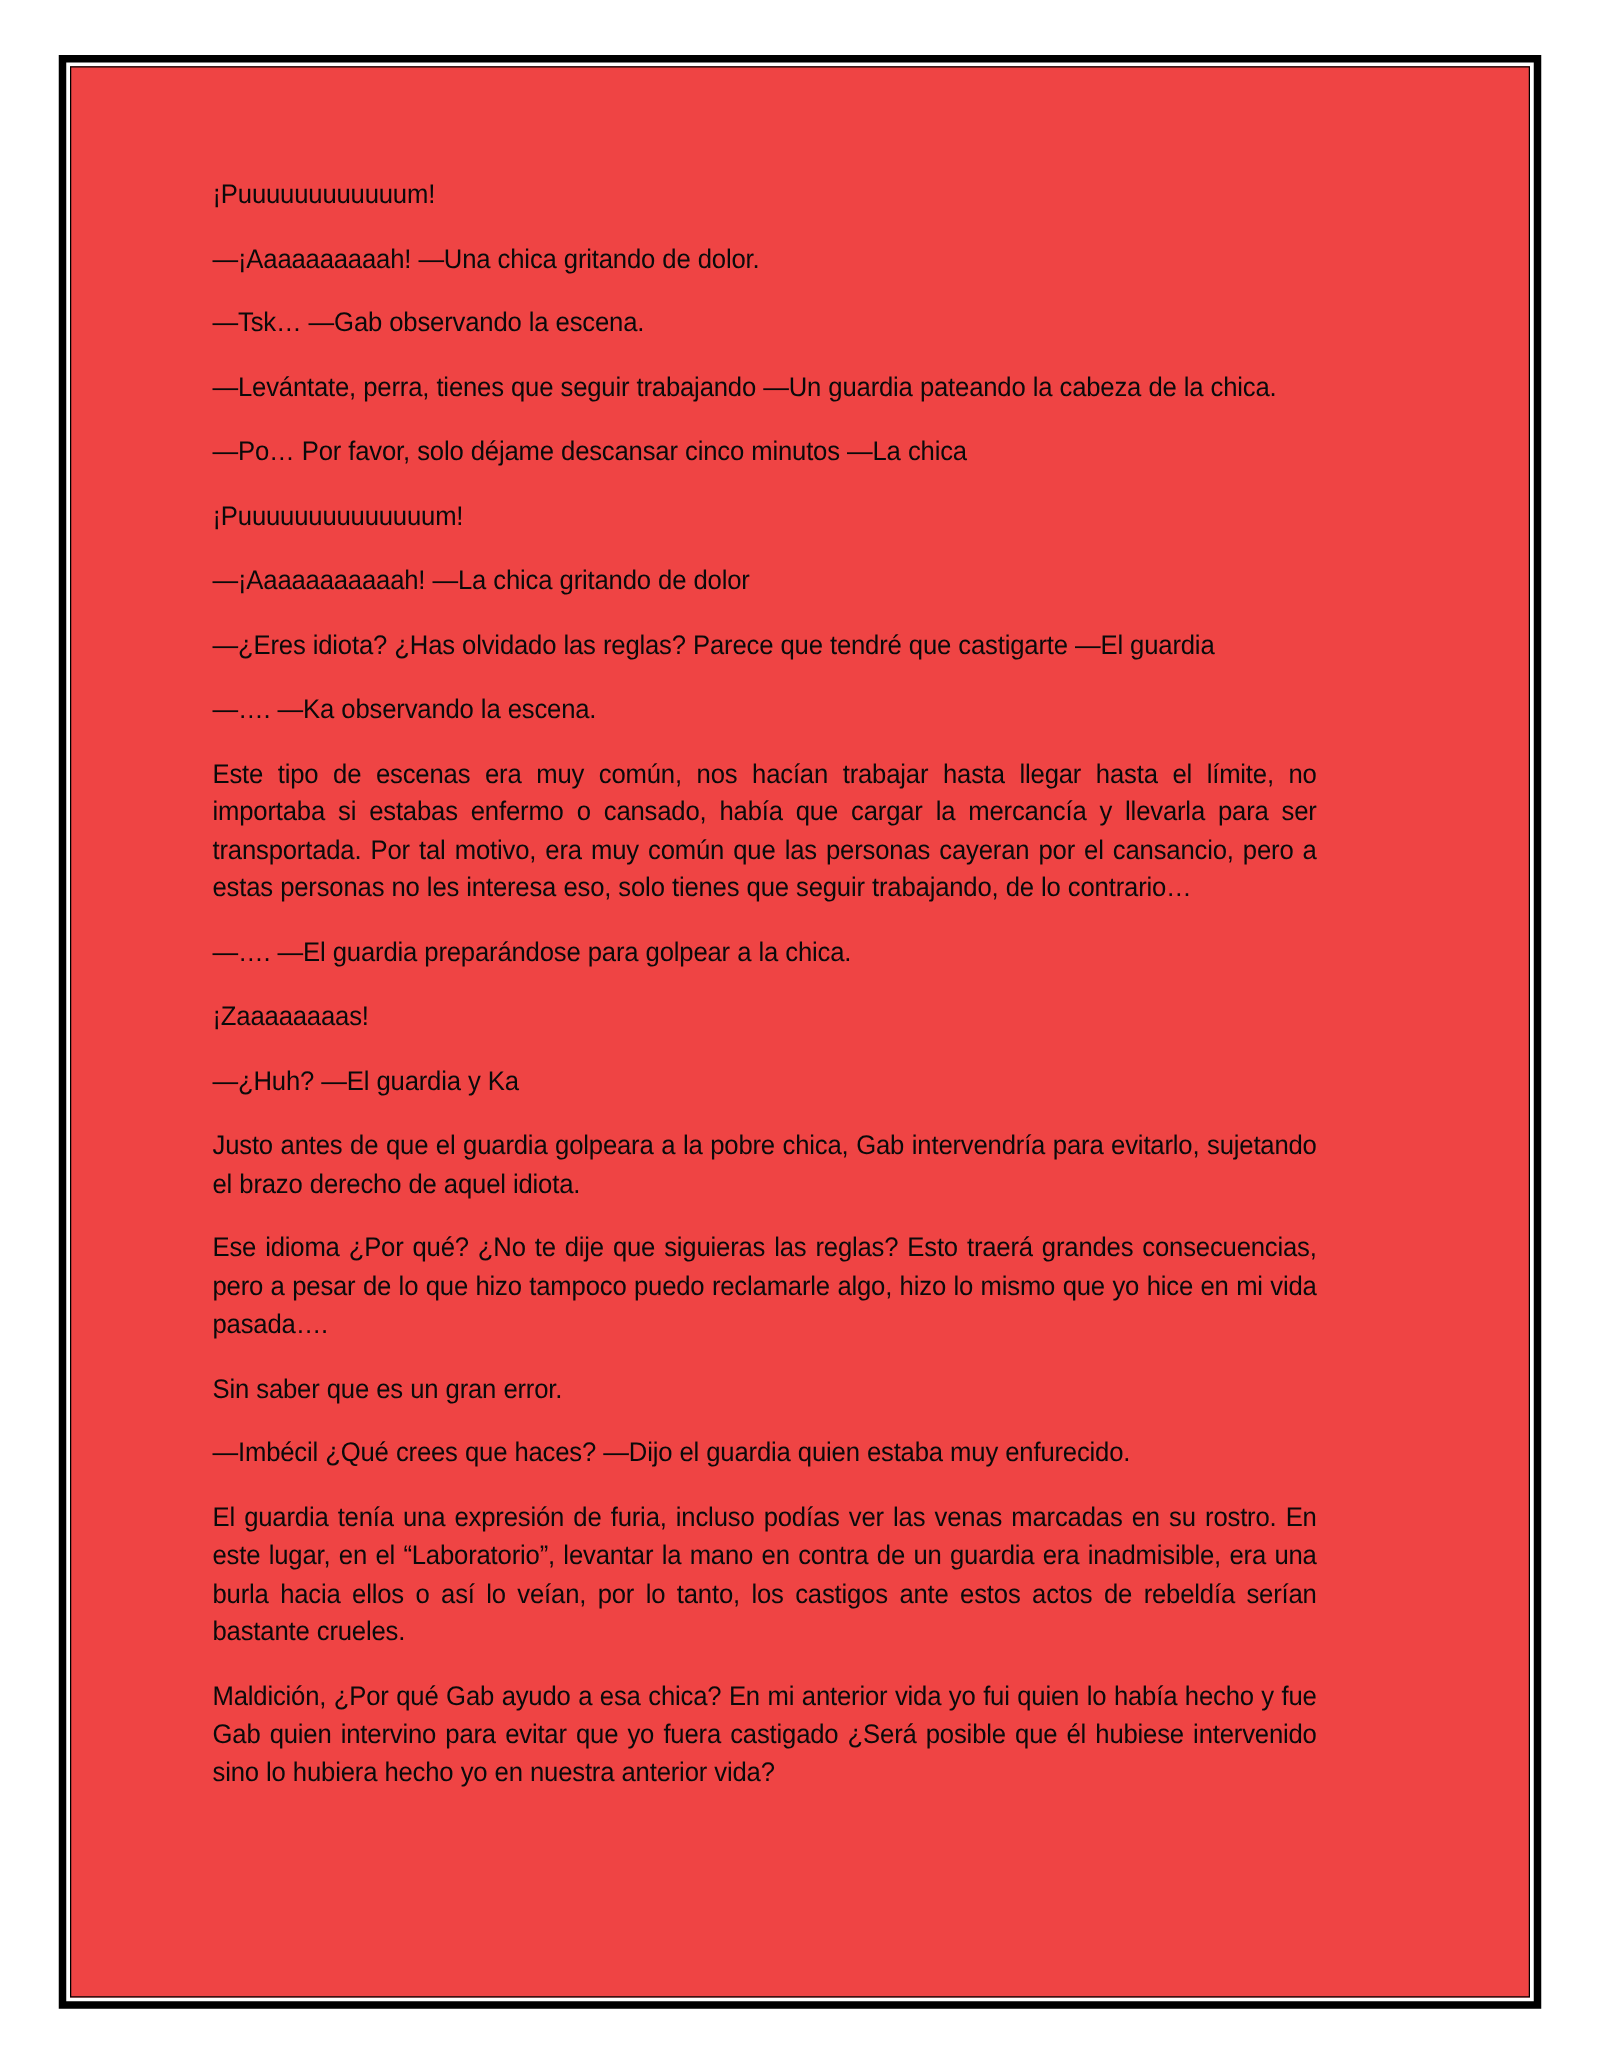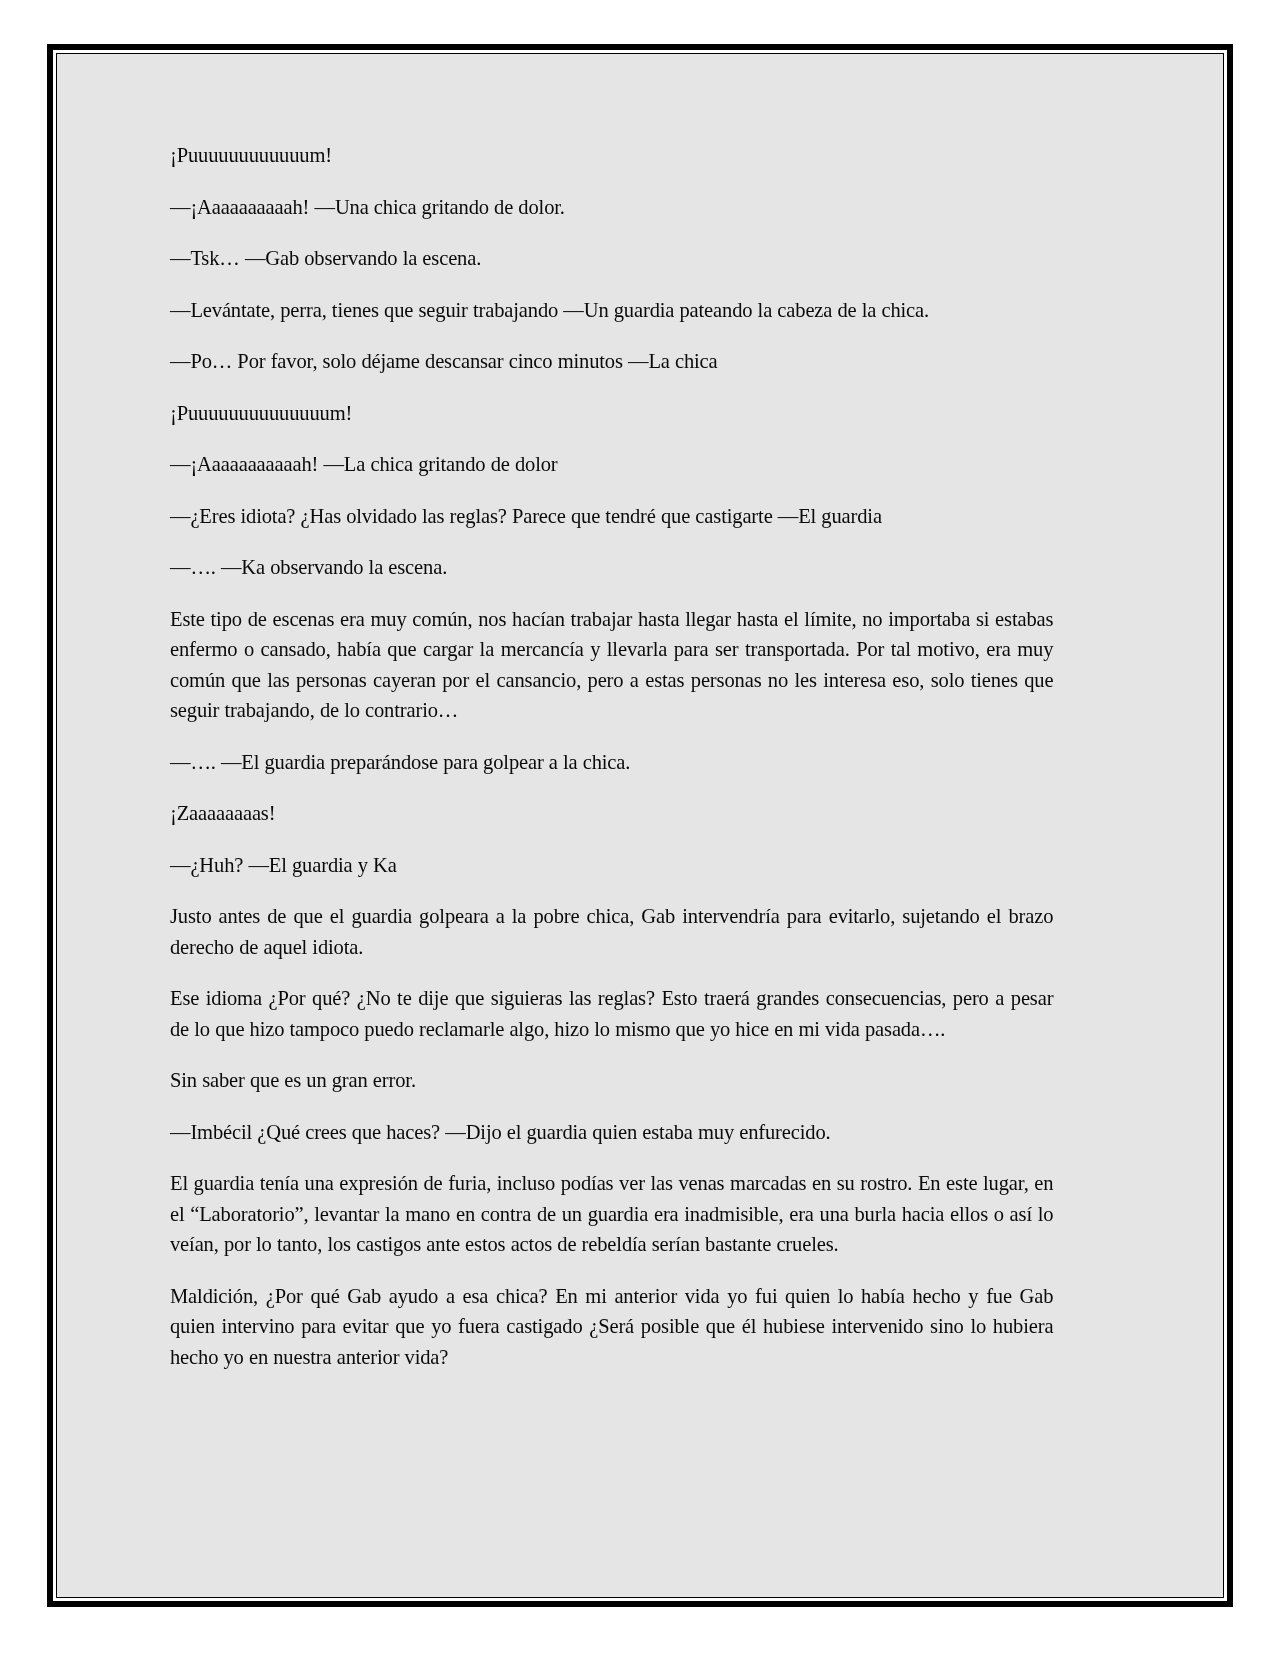--- a/index.html
+++ b/index.html
@@ -36,22 +36,21 @@
   }
 
   #doc-frame-inner {
     position: absolute;
     left: 3px;
     top: 3px;
     right: 3px;
     bottom: 3px;
     box-sizing: border-box;
     border: 1px solid #000000;
-    background: #e5e5e5;
-    font-family: Liberation Serif, serif;
+    background: #ef4444;
   }
 
   
   #text-column {
     position: absolute;
     left: 113px;     
     top: 86px;       
     width: 884px;    
   }
 

